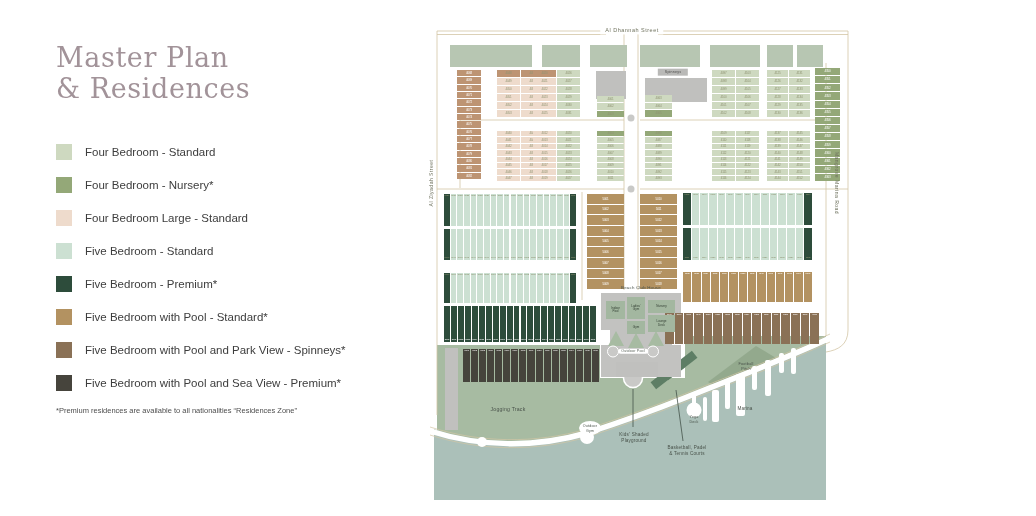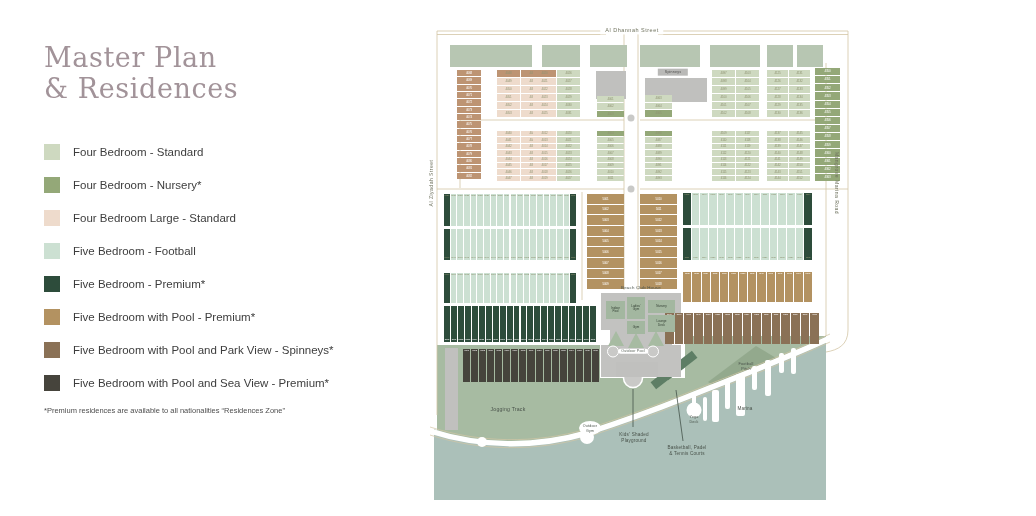--- a/index.html
+++ b/index.html
@@ -1,19 +1,19 @@
 <!DOCTYPE html>
 <html><head>
 <meta charset="utf-8">
 <style>
   html,body{margin:0;padding:0;background:#fff;}
   #app{position:relative;width:1036px;height:516px;background:#fff;overflow:hidden;
        font-family:"Liberation Sans",sans-serif;}
   
-  .left-panel{position:absolute;left:44px;top:42px;width:370px;}
+  .left-panel{position:absolute;left:56px;top:42px;width:370px;}
   .title{font-family:"DejaVu Serif",serif;font-weight:400;color:#a29399;
          font-size:27px;line-height:1.16;letter-spacing:.6px;margin:0;}
   .title span{display:block;}
   .legend{margin-top:31px;}
   .leg-item{display:flex;align-items:center;height:33px;gap:13px;}
   .swatch{width:16px;height:16px;flex:none;}
   .leg-label{font-size:11.5px;color:#3d3d3d;}
   .footnote{font-size:7.5px;color:#4e4e4e;margin-top:6px;}
   
   #map{position:absolute;left:420px;top:0;width:616px;height:516px;}
@@ -54,29 +54,29 @@
         <div class="leg-item">
           <span class="swatch" style="background: rgb(148, 168, 120);"></span>
           <span class="leg-label">Four Bedroom - Nursery*</span>
         </div>
         <div class="leg-item">
           <span class="swatch" style="background: rgb(238, 219, 204);"></span>
           <span class="leg-label">Four Bedroom Large - Standard</span>
         </div>
         <div class="leg-item">
           <span class="swatch" style="background: rgb(204, 224, 210);"></span>
-          <span class="leg-label">Five Bedroom - Football</span>
+          <span class="leg-label">Five Bedroom - Standard</span>
         </div>
         <div class="leg-item">
           <span class="swatch" style="background: rgb(45, 76, 59);"></span>
           <span class="leg-label">Five Bedroom - Premium*</span>
         </div>
         <div class="leg-item">
           <span class="swatch" style="background: rgb(179, 146, 97);"></span>
-          <span class="leg-label">Five Bedroom with Pool - Premium*</span>
+          <span class="leg-label">Five Bedroom with Pool - Standard*</span>
         </div>
         <div class="leg-item">
           <span class="swatch" style="background: rgb(138, 113, 86);"></span>
           <span class="leg-label">Five Bedroom with Pool and Park View - Spinneys*</span>
         </div>
         <div class="leg-item">
           <span class="swatch" style="background: rgb(70, 68, 60);"></span>
           <span class="leg-label">Five Bedroom with Pool and Sea View - Premium*</span>
         </div>
       </div>

